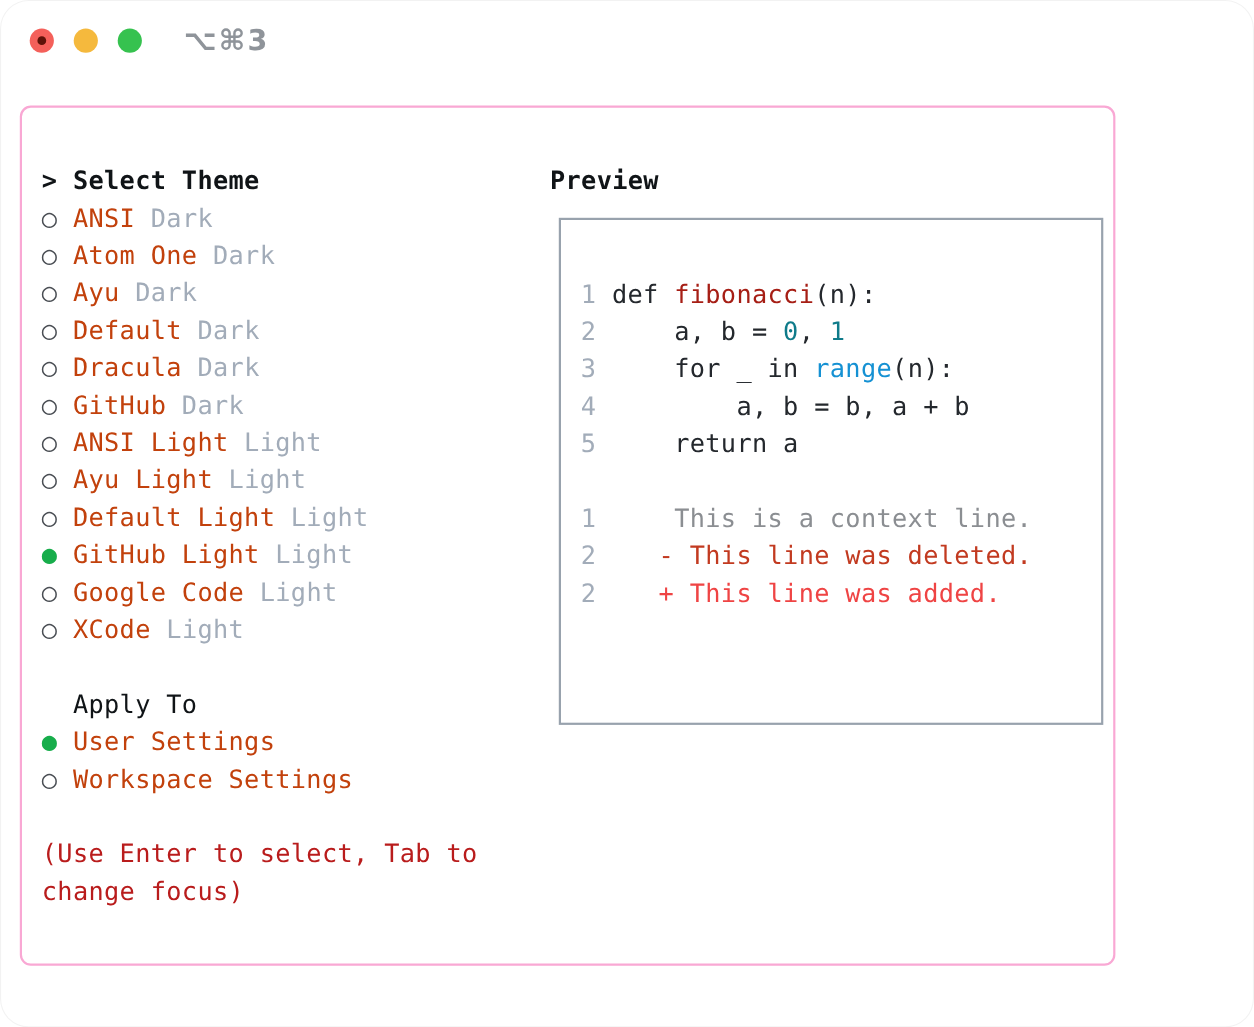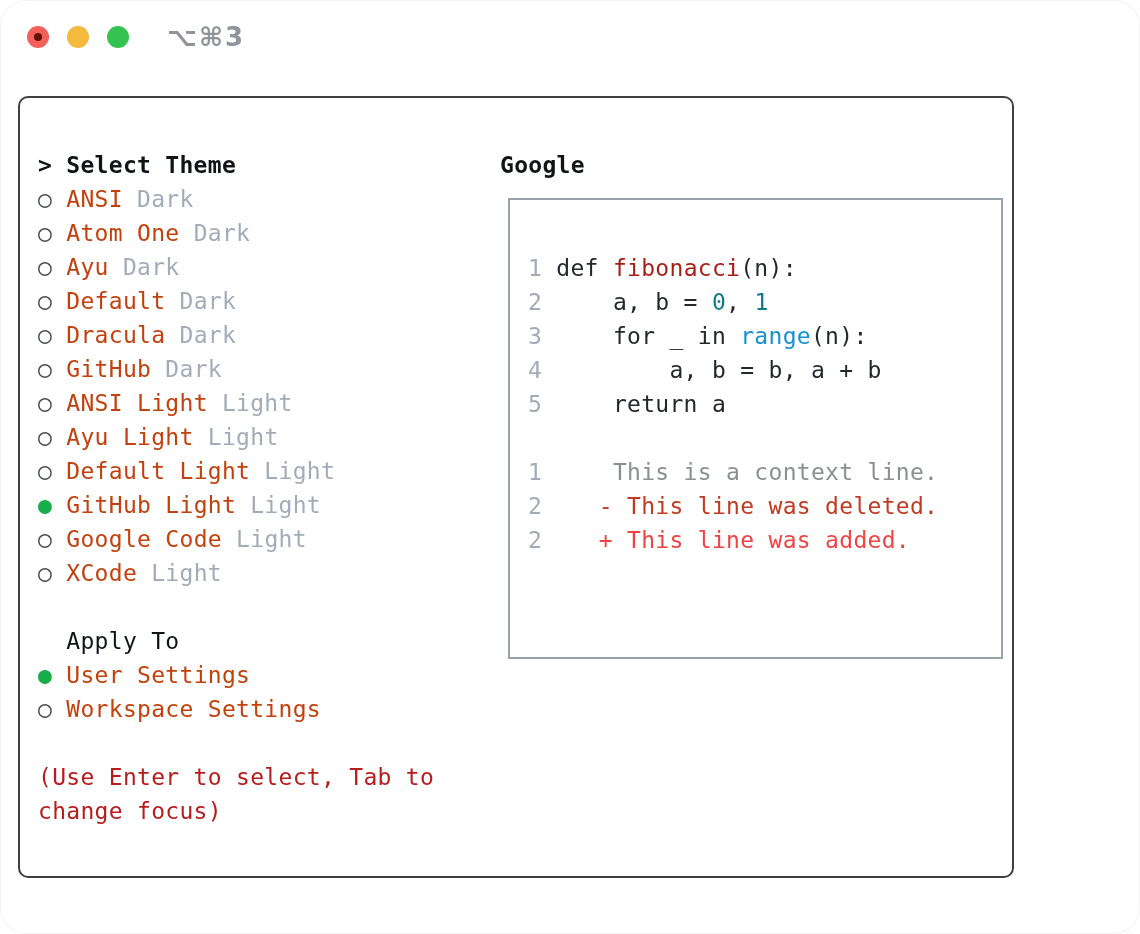--- a/index.html
+++ b/index.html
@@ -16,21 +16,21 @@
   .tl.yellow{left:67px;background:#f5b93d;}
   .tl.green{left:107px;background:#36c24f;}
   .tl .dot{position:absolute;left:7px;top:7px;width:8px;height:8px;border-radius:50%;background:#5e1208;}
   .wtitle{
     position:absolute;left:167px;top:22px;font-size:26px;font-weight:600;
     color:#8f949a;letter-spacing:2px;font-family:"DejaVu Sans","Liberation Sans",sans-serif;
   }
   
   .panel{
     position:absolute;left:18px;top:96px;width:992px;height:778px;
-    border:2px solid #404040;border-radius:10px;background:#fff;
+    border:2px solid #f9a8d4;border-radius:10px;background:#fff;
   }
   .list{
     position:absolute;left:18px;top:50px;white-space:pre;
     font-size:23px;line-height:34px;letter-spacing:0.3px;color:#3a3e44;
   }
   .row{height:34px;}
   .hdr{font-weight:bold;color:#101417;}
   .name{color:#c2410c;}
   .tag{color:#a2acb9;}
   .sel{color:#c2410c;}
@@ -66,16 +66,16 @@
     <span class="tl red">
         <span class="dot"></span>
       </span>
     <span class="tl yellow"></span>
     <span class="tl green"></span>
     <span class="wtitle">⌥⌘3</span>
   </div>
 
   <div class="panel">
     <div class="list" id="list"><div class="row"><span class="hdr">&gt; </span><span class="hdr">Select Theme</span></div><div class="row"><span class="marker">○</span><span class="name"> ANSI</span><span class="tag"> Dark</span></div><div class="row"><span class="marker">○</span><span class="name"> Atom One</span><span class="tag"> Dark</span></div><div class="row"><span class="marker">○</span><span class="name"> Ayu</span><span class="tag"> Dark</span></div><div class="row"><span class="marker">○</span><span class="name"> Default</span><span class="tag"> Dark</span></div><div class="row"><span class="marker">○</span><span class="name"> Dracula</span><span class="tag"> Dark</span></div><div class="row"><span class="marker">○</span><span class="name"> GitHub</span><span class="tag"> Dark</span></div><div class="row"><span class="marker">○</span><span class="name"> ANSI Light</span><span class="tag"> Light</span></div><div class="row"><span class="marker">○</span><span class="name"> Ayu Light</span><span class="tag"> Light</span></div><div class="row"><span class="marker">○</span><span class="name"> Default Light</span><span class="tag"> Light</span></div><div class="row"><span class="marker sel">●</span><span class="sel"> GitHub Light</span><span class="tag"> Light</span></div><div class="row"><span class="marker">○</span><span class="name"> Google Code</span><span class="tag"> Light</span></div><div class="row"><span class="marker">○</span><span class="name"> XCode</span><span class="tag"> Light</span></div><div class="row"></div><div class="row"><span class="name">  </span><span style="color: rgb(16, 20, 23);">Apply To</span></div><div class="row"><span class="marker sel">●</span><span class="sel"> User Settings</span></div><div class="row"><span class="marker">○</span><span class="name"> Workspace Settings</span></div><div class="row"></div><div class="row"><span class="hint">(Use Enter to select, Tab to</span></div><div class="row"><span class="hint">change focus)</span></div></div>
-    <div class="pv-header">Google</div>
+    <div class="pv-header">Preview</div>
     <div class="pv-box" id="code"><div class="cl"><span class="ln">1 </span><span class="fg">def </span><span class="red">fibonacci</span><span class="fg">(n):</span></div><div class="cl"><span class="ln">2 </span><span class="fg">    a, b = </span><span class="teal">0</span><span class="fg">, </span><span class="teal">1</span></div><div class="cl"><span class="ln">3 </span><span class="fg">    for _ in </span><span class="blue">range</span><span class="fg">(n):</span></div><div class="cl"><span class="ln">4 </span><span class="fg">        a, b = b, a + b</span></div><div class="cl"><span class="ln">5 </span><span class="fg">    return a</span></div><div class="cl"><span class="ln">  </span></div><div class="cl"><span class="ln">1 </span><span class="ctx">    This is a context line.</span></div><div class="cl"><span class="ln">2 </span><span class="del">   - This line was deleted.</span></div><div class="cl"><span class="ln">2 </span><span class="add">   + This line was added.</span></div></div>
   </div>
 </div>
 
 </body></html>

